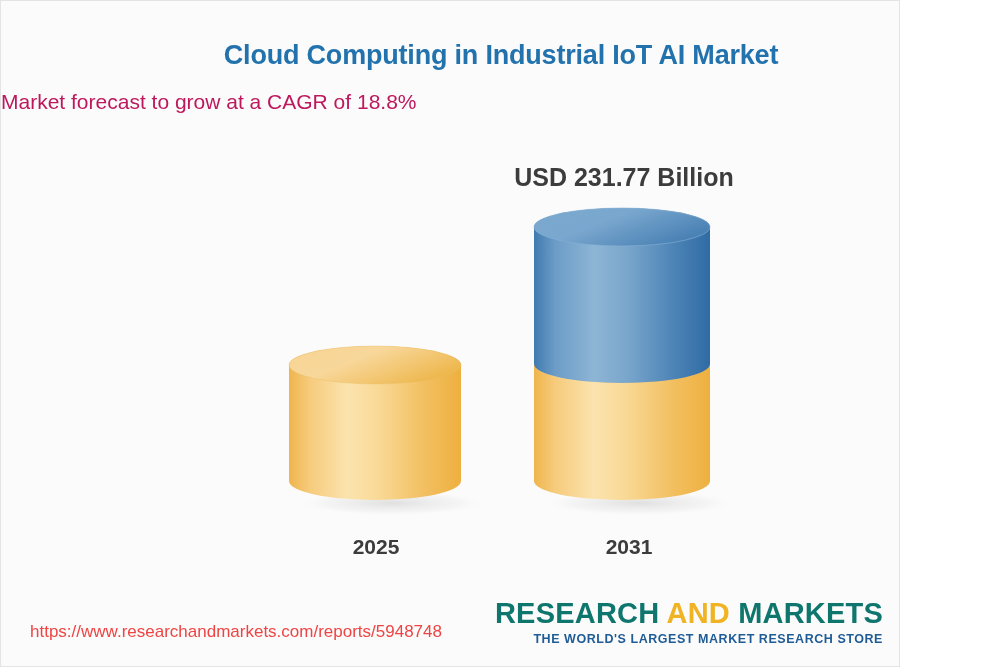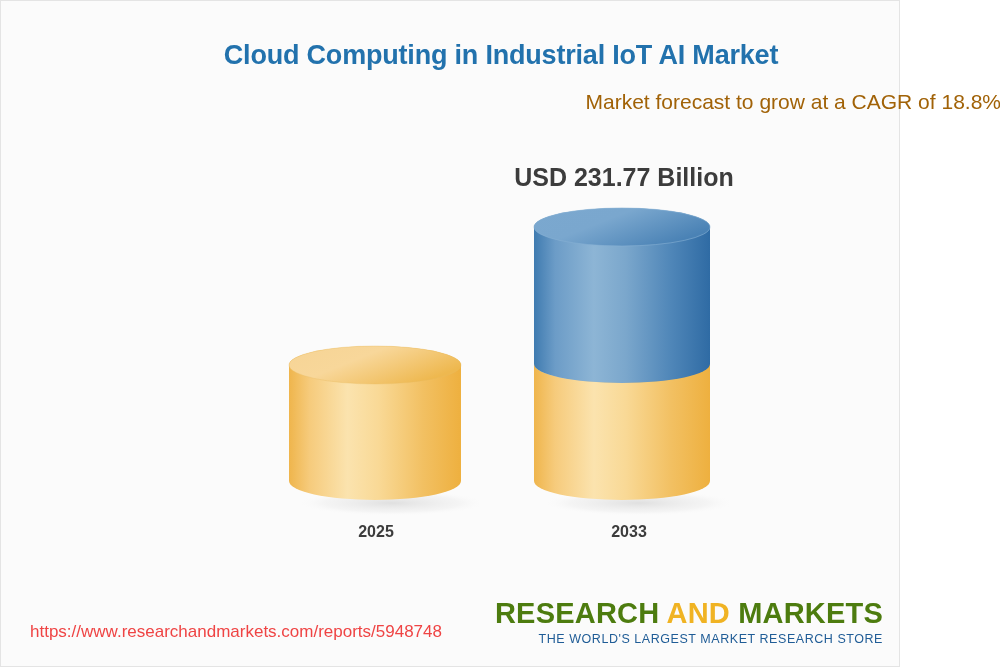--- a/index.html
+++ b/index.html
@@ -33,24 +33,24 @@
     font-weight: bold;
     color: #2272ad;
     letter-spacing: -0.2px;
     white-space: nowrap;
   }
   #chart-subtitle {
     position: absolute;
     left: 0;
     top: 89px;
     width: 1000px;
-    text-align: right;
+    text-align: left;
     font-size: 21px;
     font-weight: normal;
-    color: #a16207;
+    color: #be185d;
     white-space: nowrap;
   }
 
   
   #plot-area {
     position: absolute;
     left: 0;
     top: 130px;
     width: 1000px;
     height: 430px;
@@ -59,25 +59,26 @@
   .value-label {
     position: absolute;
     font-size: 25px;
     font-weight: bold;
     color: #3c3c3c;
     white-space: nowrap;
     text-align: center;
   }
   .category-label {
     position: absolute;
-    font-size: 16px;
+    font-size: 21px;
     font-weight: bold;
     color: #3c3c3c;
     white-space: nowrap;
     text-align: center;
+    margin-top: 12px;
   }
 
   .cylinder-group {
     position: absolute;
   }
   .cyl-svg { display: block; }
 
   
   #source-url {
     position: absolute;
@@ -93,26 +94,26 @@
     top: 598px;
     text-align: right;
   }
   #brand-wordmark {
     font-size: 29px;
     font-weight: bold;
     letter-spacing: 0.2px;
     line-height: 1.0;
     white-space: nowrap;
   }
-  .brand-blue { color: #4d7c0f; }
+  .brand-blue { color: #0f766e; }
   .brand-gold { color: #f0b323; }
   #brand-tagline {
     margin-top: 4px;
     font-size: 12.5px;
-    font-weight: normal;
+    font-weight: bold;
     color: #1f5c96;
     letter-spacing: 0.55px;
     white-space: nowrap;
   }
 </style>
 </head>
 <body>
 
 <div id="chart-card">
 
@@ -199,21 +200,21 @@
 
         <path d="M5,281 L5,164 L181,164 L181,281 A88,19 0 0 1 5,281 Z" fill="url(#yBody2)"></path>
         <ellipse cx="93" cy="164" rx="88" ry="19" fill="url(#yTop2)"></ellipse>
 
         <path d="M5,164 L5,27 A88,19 0 0 1 181,27 L181,164 A88,19 0 0 1 5,164 Z" fill="url(#bBody)"></path>
         <ellipse cx="93" cy="27" rx="88" ry="19" fill="url(#bTop)"></ellipse>
         <ellipse cx="93" cy="27" rx="88" ry="19" fill="none" stroke="#86b0d4" stroke-width="0.8" stroke-opacity="0.75"></ellipse>
       </svg>
     </div>
 
-    <div class="category-label" style="left:438px; top:392px; width:380px;">2033</div>
+    <div class="category-label" style="left:438px; top:392px; width:380px;">2031</div>
 
   </div>
 
   <div id="source-url">https://www.researchandmarkets.com/reports/5948748</div>
 
   <div id="brand-logo">
     <div id="brand-wordmark">
       <span class="brand-blue">RESEARCH</span><span class="brand-blue"> </span><span class="brand-gold">AND</span><span class="brand-blue"> </span><span class="brand-blue">MARKETS</span>
     </div>
     <div id="brand-tagline">THE WORLD'S LARGEST MARKET RESEARCH STORE</div>

